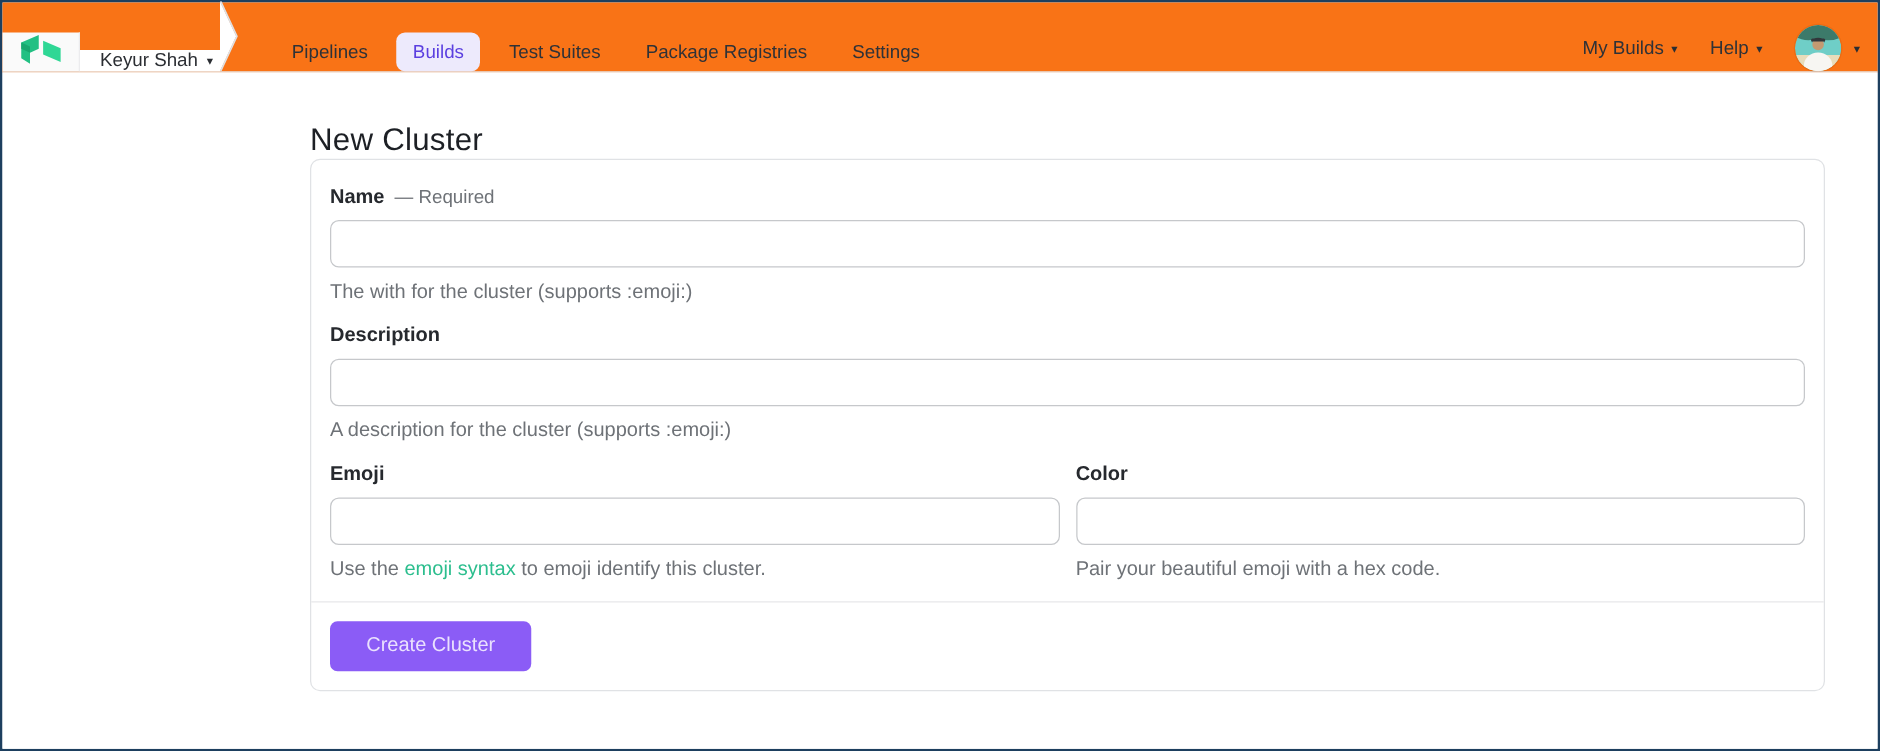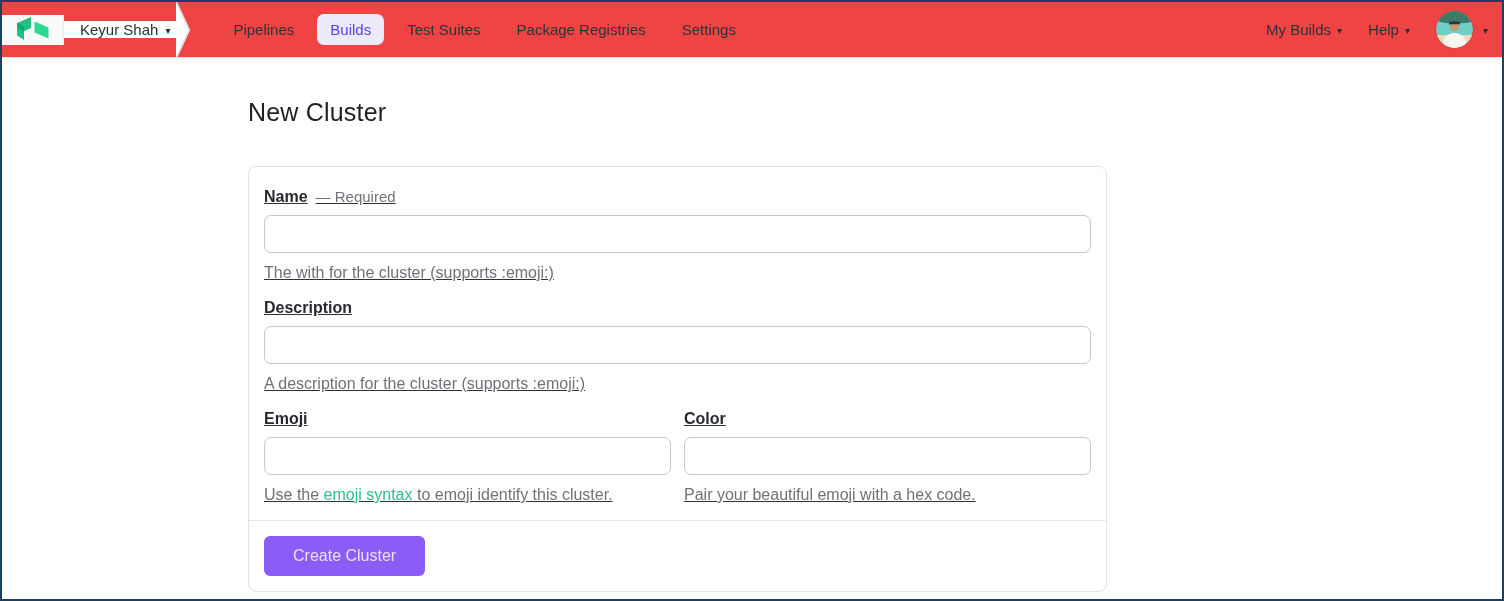--- a/index.html
+++ b/index.html
@@ -16,24 +16,24 @@
     border: 2px solid #1d3f5f;
     background: #ffffff;
     display: flex;
     flex-direction: column;
   }
 
   
   .topnav {
     height: 56px;
     flex: 0 0 56px;
-    background: #ef4444;
+    background: #f97316;
     border-bottom: 1px solid #e2e3e5;
     display: flex;
-    align-items: center;
+    align-items: flex-end;
     font-size: 15px;
     color: #2f3237;
   }
   .logo-cell {
     width: 62px;
     flex: 0 0 62px;
     display: flex;
     align-items: center;
     justify-content: center;
     background: #fafafa;
@@ -106,26 +106,24 @@
     background: #ffffff;
     padding: 40px 0 0 246px;
   }
   .page-title {
     font-size: 25px;
     font-weight: 400;
     color: #1d2025;
     letter-spacing: 0.2px;
   }
   .card {
-    margin-top: 39px;
-    width: 859px;
+    width: 1212px;
     border: 1px solid #e0e2e5;
     border-radius: 8px;
     background: #fff;
-    text-decoration: underline;
   }
   .card-body { padding: 20px 15px 16px 15px; }
   .field { margin-bottom: 0; }
   .label-row {
     display: flex;
     align-items: baseline;
     gap: 8px;
     line-height: 20px;
   }
   .field-label {

